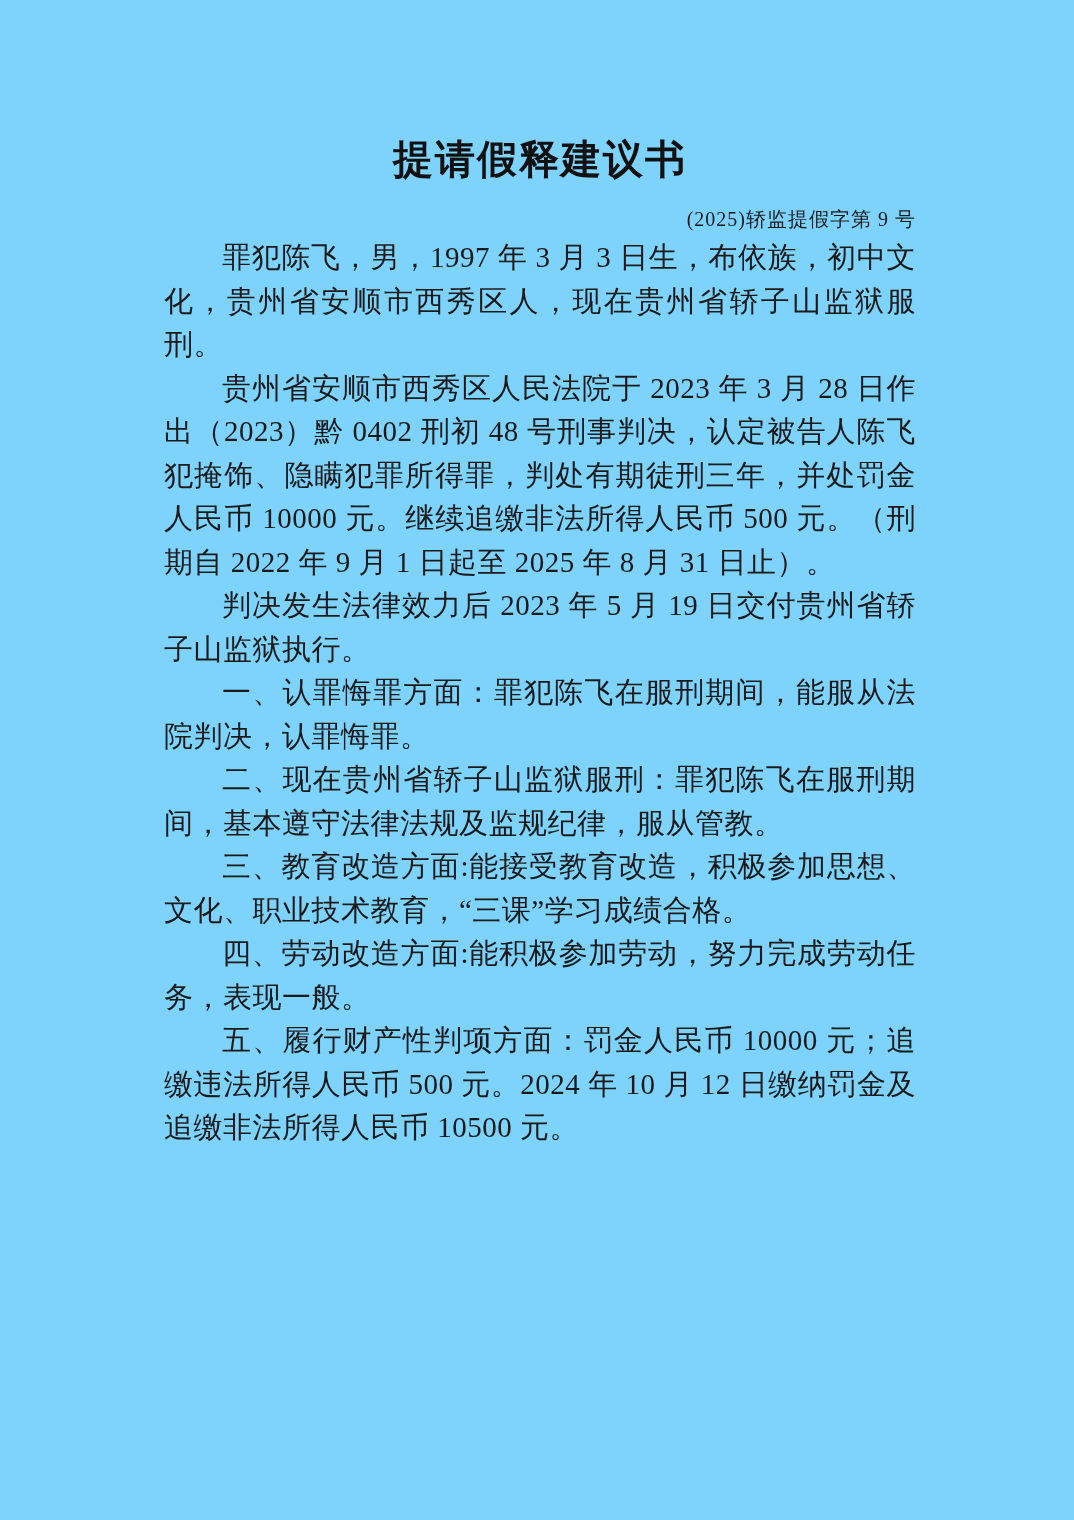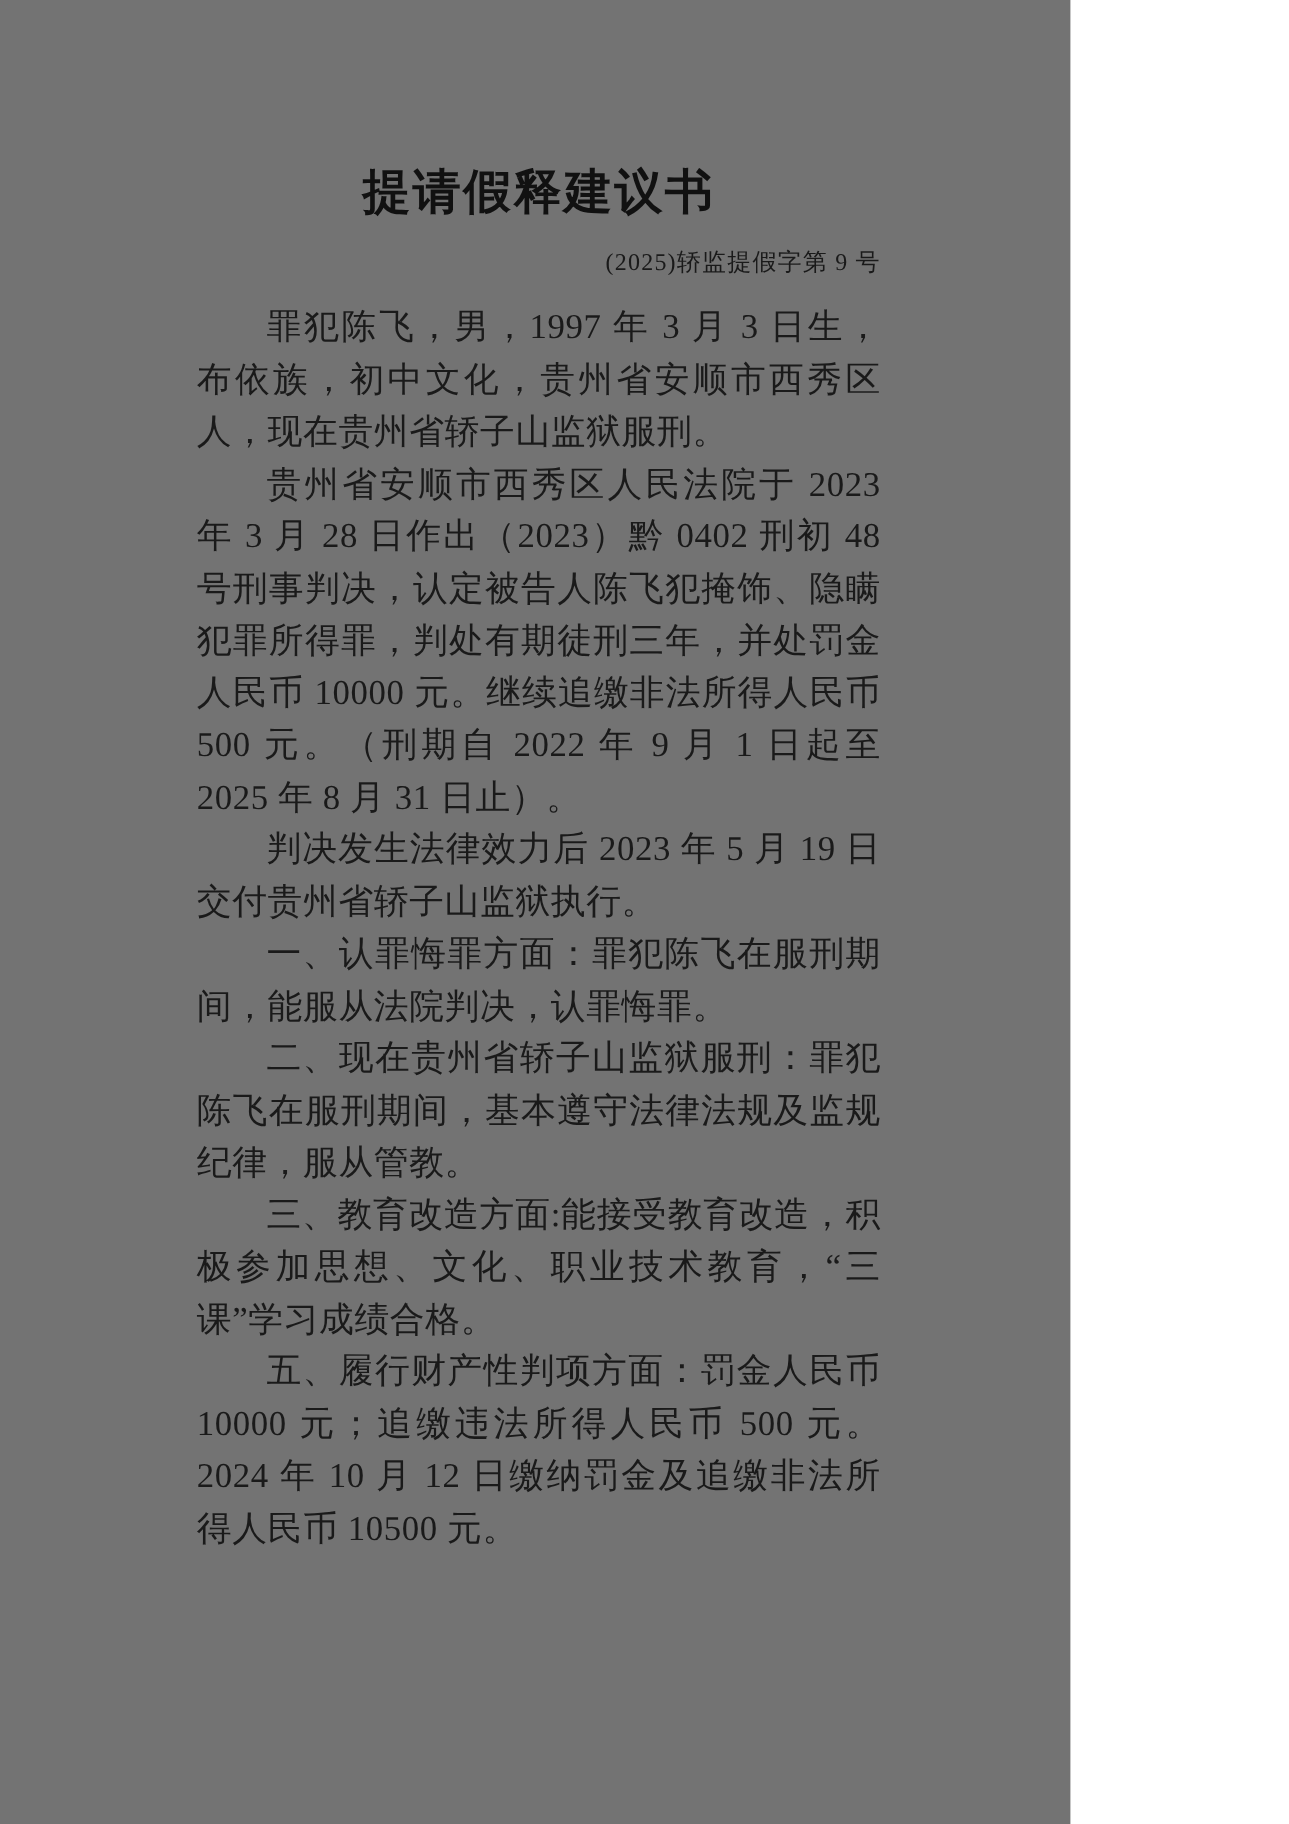--- a/index.html
+++ b/index.html
@@ -2,23 +2,23 @@
 <html><head>
 <meta charset="utf-8">
 <style>
   html, body {
     margin: 0;
     padding: 0;
     background: #ffffff;
   }
   .page {
     position: relative;
-    width: 892px;
+    width: 1074px;
     height: 1520px;
-    background: #737373;
+    background: #7dd3fc;
     box-sizing: border-box;
     padding: 134px 158px 0 164px;
     font-family: "Liberation Serif", "DejaVu Serif", serif;
     color: #1a1a1a;
     overflow: hidden;
   }
   .doc-title {
     margin: 0;
     font-size: 40px;
     font-weight: bold;
@@ -29,21 +29,21 @@
   }
   .doc-number {
     margin: 16px 0 0 0;
     font-size: 20px;
     line-height: 34px;
     text-align: right;
     letter-spacing: 1px;
     color: #1a1a1a;
   }
   .doc-body {
-    margin-top: 16px;
+    margin-top: 0;
   }
   .doc-body p.para {
     margin: 0;
     font-size: 29px;
     line-height: 43.5px;
     text-align: justify;
     text-justify: inter-ideograph;
     text-indent: 2em;
     letter-spacing: 0.5px;
     color: #1a1a1a;
@@ -55,15 +55,16 @@
 <div class="page">
   <h1 class="doc-title">提请假释建议书</h1>
   <div class="doc-number">(2025)轿监提假字第 9 号</div>
   <div class="doc-body">
       <p class="para">罪犯陈飞，男，1997 年 3 月 3 日生，布依族，初中文化，贵州省安顺市西秀区人，现在贵州省轿子山监狱服刑。</p>
       <p class="para">贵州省安顺市西秀区人民法院于 2023 年 3 月 28 日作出（2023）黔 0402 刑初 48 号刑事判决，认定被告人陈飞犯掩饰、隐瞒犯罪所得罪，判处有期徒刑三年，并处罚金人民币 10000 元。继续追缴非法所得人民币 500 元。（刑期自 2022 年 9 月 1 日起至 2025 年 8 月 31 日止）。</p>
       <p class="para">判决发生法律效力后 2023 年 5 月 19 日交付贵州省轿子山监狱执行。</p>
       <p class="para">一、认罪悔罪方面：罪犯陈飞在服刑期间，能服从法院判决，认罪悔罪。</p>
       <p class="para">二、现在贵州省轿子山监狱服刑：罪犯陈飞在服刑期间，基本遵守法律法规及监规纪律，服从管教。</p>
       <p class="para">三、教育改造方面:能接受教育改造，积极参加思想、文化、职业技术教育，“三课”学习成绩合格。</p>
+      <p class="para">四、劳动改造方面:能积极参加劳动，努力完成劳动任务，表现一般。</p>
       <p class="para">五、履行财产性判项方面：罚金人民币 10000 元；追缴违法所得人民币 500 元。2024 年 10 月 12 日缴纳罚金及追缴非法所得人民币 10500 元。</p>
     </div>
 </div>
 
 </body></html>

